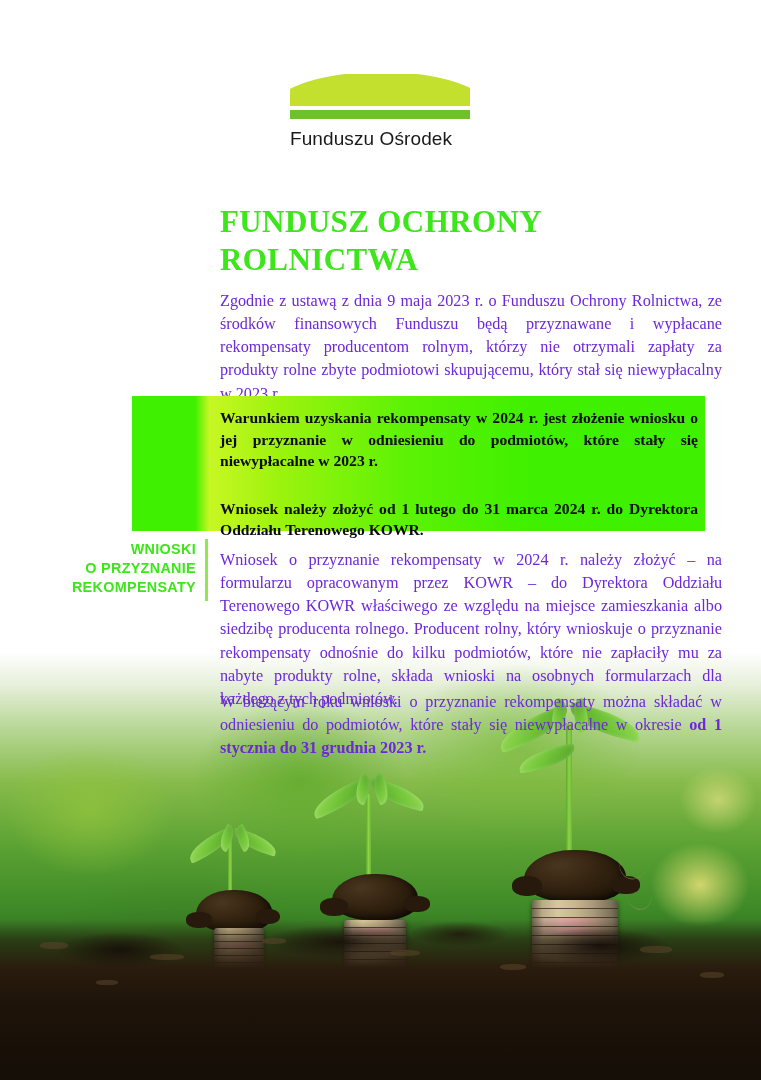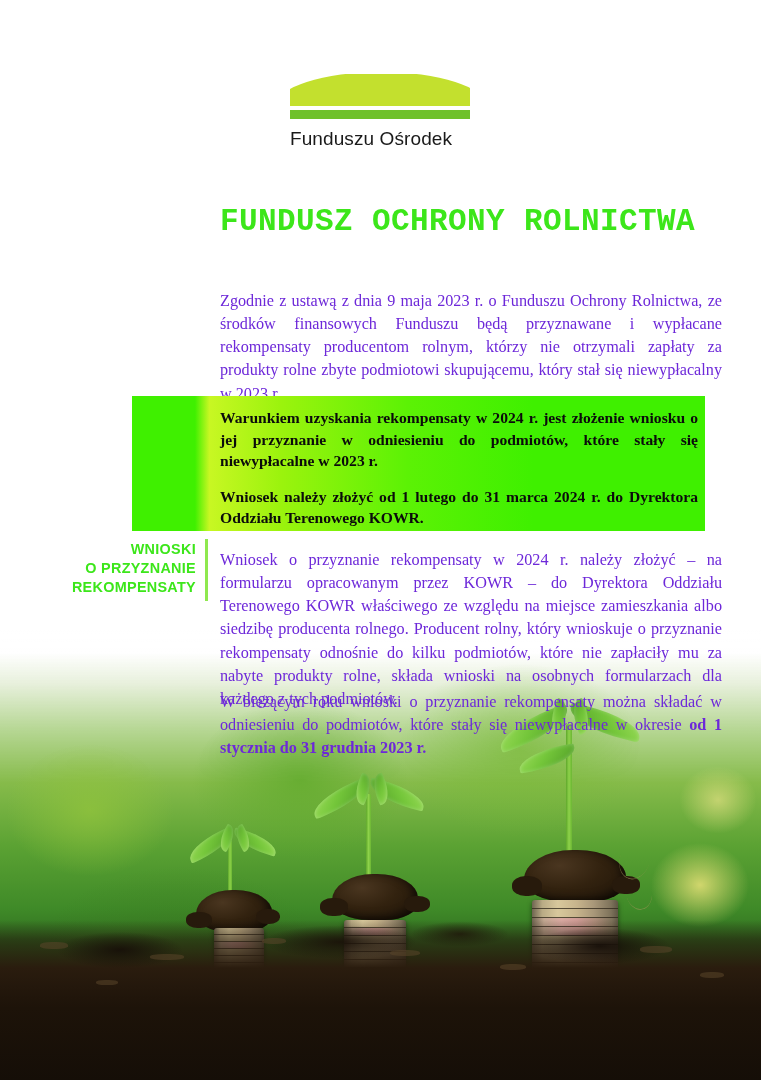--- a/index.html
+++ b/index.html
@@ -172,21 +172,21 @@
   }
   .logo-line1 { font-size: 19px; letter-spacing: 0.1px; }
   .logo-line2 { font-size: 18px; letter-spacing: 0.1px; }
 
   
   .title {
     position: absolute;
     left: 220px;
     top: 203px;
     width: 500px;
-    font-family: Liberation Mono, monospace;
+    font-family: Liberation Serif, serif;
     font-weight: bold;
     font-size: 31px;
     line-height: 1.22;
     color: #3ce61a;
     letter-spacing: 0.4px;
   }
 
   
   .col {
     position: absolute;
@@ -224,21 +224,21 @@
     top: 11px;
     width: 478px;
     font-family: "Liberation Serif", serif;
     font-weight: bold;
     font-size: 15.6px;
     line-height: 1.38;
     color: #0b0b0b;
     text-align: justify;
   }
   .callout-text p { margin: 0; }
-  .callout-text p + p { margin-top: 14px; }
+  .callout-text p + p { margin-top: 26px; }
 
   
   .side-head {
     position: absolute;
     left: 36px;
     top: 540px;
     width: 160px;
     text-align: right;
     font-family: "Liberation Sans", sans-serif;
     font-weight: bold;

